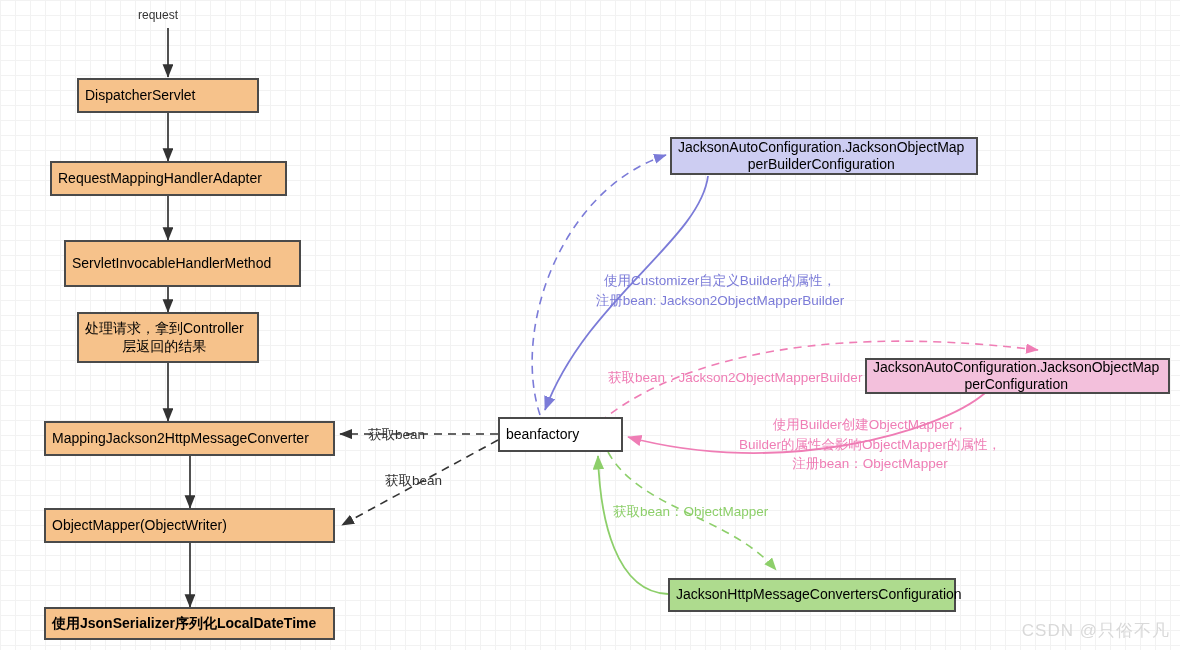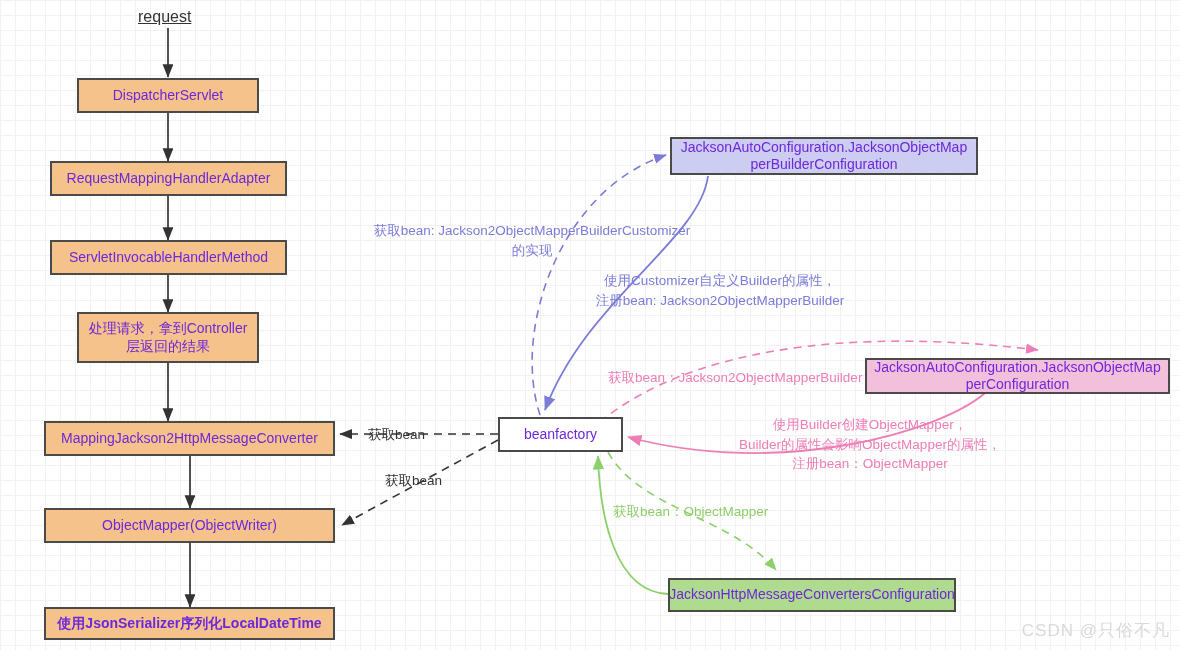--- a/index.html
+++ b/index.html
@@ -31,24 +31,23 @@
     width: 1180px;
     height: 650px;
     pointer-events: none;
   }
   .node {
     position: absolute;
     box-sizing: border-box;
     border: 2px solid #4a4a4a;
     display: flex;
     align-items: center;
-    justify-content: center;
     text-align: center;
     line-height: 1.25;
-    color: #6d28d9;
+    color: #000000;
     font-size: 14px;
     padding: 2px 6px;
   }
   .node-orange { background: #f6c28b; }
   .node-white  { background: #ffffff; }
   .node-blue   { background: #cdcdf2; }
   .node-pink   { background: #f3c0dc; }
   .node-green  { background: #aedb8e; }
   .node-bold   { font-weight: bold; }
 
@@ -62,23 +61,22 @@
   .lbl-black  { color: #333333; }
   .lbl-purple { color: #7b7bd8; }
   .lbl-pink   { color: #ef7db5; }
   .lbl-green  { color: #8dcf6a; }
 
   .lbl-center { text-align: center; }
   .lbl-left   { text-align: left; }
 
   .plain-text {
     position: absolute;
-    font-size: 16px;
+    font-size: 12px;
     color: #333333;
-    text-decoration: underline;
   }
   #watermark {
     position: absolute;
     right: 10px;
     bottom: 8px;
     font-size: 17px;
     color: #d9d9d9;
     letter-spacing: 1px;
     user-select: none;
   }
@@ -138,21 +136,21 @@
   <div class="plain-text" style="left:138px; top:8px;">request</div>
 
   <div class="node node-orange" style="left:77px; top:78px; width:182px; height:35px;">
     <span>DispatcherServlet</span>
   </div>
 
   <div class="node node-orange" style="left:50px; top:161px; width:237px; height:35px;">
     <span>RequestMappingHandlerAdapter</span>
   </div>
 
-  <div class="node node-orange" style="left:50px; top:240px; width:237px; height:35px;">
+  <div class="node node-orange" style="left:64px; top:240px; width:237px; height:47px;">
     <span>ServletInvocableHandlerMethod</span>
   </div>
 
   <div class="node node-orange" style="left:77px; top:312px; width:182px; height:51px; white-space:pre-line;">
     <span style="white-space:pre-line;">处理请求，拿到Controller
 层返回的结果</span>
   </div>
 
   <div class="node node-orange" style="left:44px; top:421px; width:291px; height:35px;">
     <span>MappingJackson2HttpMessageConverter</span>
@@ -181,22 +179,20 @@
   </div>
 
   <div class="node node-green" style="left:668px; top:578px; width:288px; height:34px;">
     <span>JacksonHttpMessageConvertersConfiguration</span>
   </div>
 
   <div class="edge-label lbl-black lbl-left" style="left:368px; top:425px;">获取bean</div>
 
   <div class="edge-label lbl-black lbl-left" style="left:385px; top:471px;">获取bean</div>
 
-  <div class="edge-label lbl-purple lbl-center" style="left:352px; top:221px; width:360px;">获取bean: Jackson2ObjectMapperBuilderCustomizer
-的实现</div>
 
   <div class="edge-label lbl-purple lbl-center" style="left:560px; top:271px; width:320px;">使用Customizer自定义Builder的属性，
 注册bean: Jackson2ObjectMapperBuilder</div>
 
   <div class="edge-label lbl-pink lbl-left" style="left:608px; top:332px;margin-top:36px;">获取bean：Jackson2ObjectMapperBuilder</div>
 
   <div class="edge-label lbl-pink lbl-center" style="left:648px; top:415px; width:444px;">使用Builder创建ObjectMapper，
 Builder的属性会影响ObjectMapper的属性，
 注册bean：ObjectMapper</div>
 

